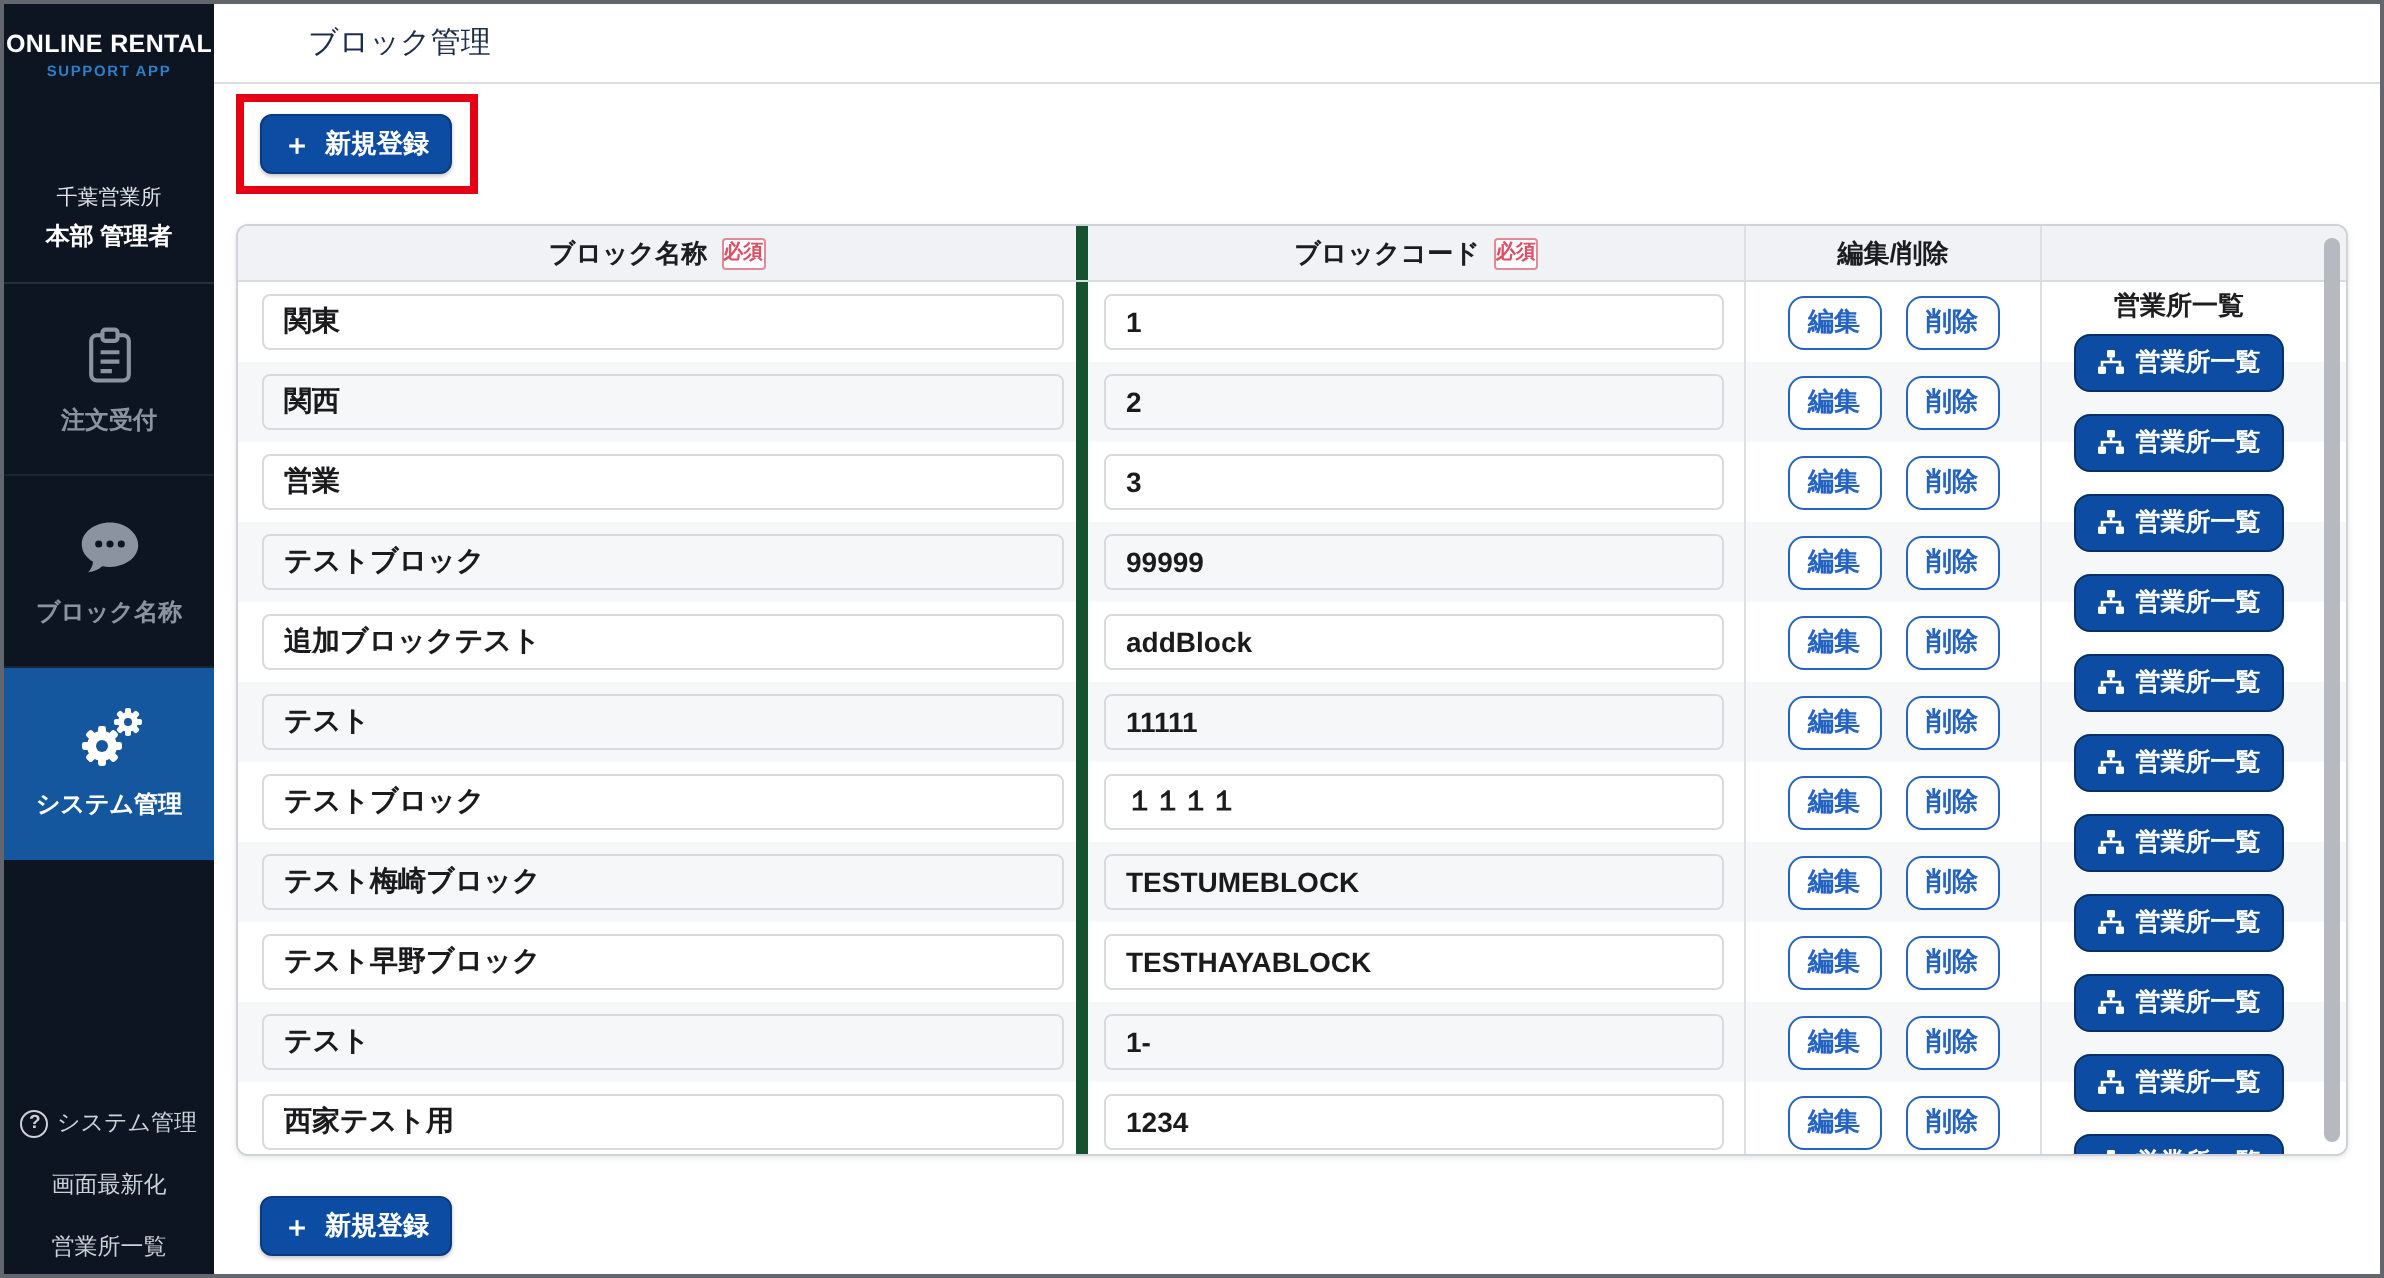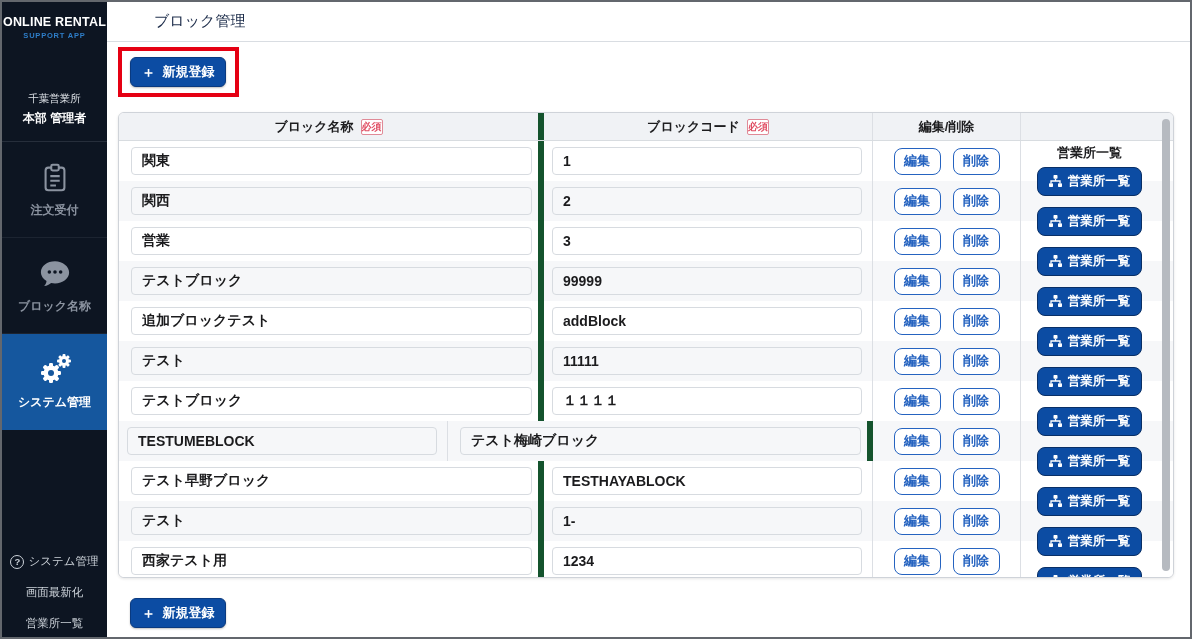--- a/index.html
+++ b/index.html
@@ -421,25 +421,25 @@
                     <path d="M6.5 3.8v2.2M2 8.2V6h9v2.2" stroke="#fff" stroke-width="1.3" fill="none"></path>
                   </svg>
                 </span>
                 <span>営業所一覧</span>
               </button>
             </div>
             <div class="td col-gutter"></div>
           </div>
 
           <div class="tr">
+            <div class="td col-name">
+              <input class="cell-input name-input" readonly="" value="テスト梅崎ブロック" style="">
+            </div>
             <div class="td col-code">
               <input class="cell-input code-input" readonly="" value="TESTUMEBLOCK" style="">
-            </div>
-            <div class="td col-name">
-              <input class="cell-input name-input" readonly="" value="テスト梅崎ブロック" style="">
             </div>
             <div class="td col-actions">
               <button class="ghost-btn">編集</button>
               <button class="ghost-btn">削除</button>
             </div>
             <div class="td col-office">
               <button class="office-btn">
                 <span style="display:inline-flex;">
                   <svg width="13" height="12" viewBox="0 0 13 12">
                     <g fill="#fff">

